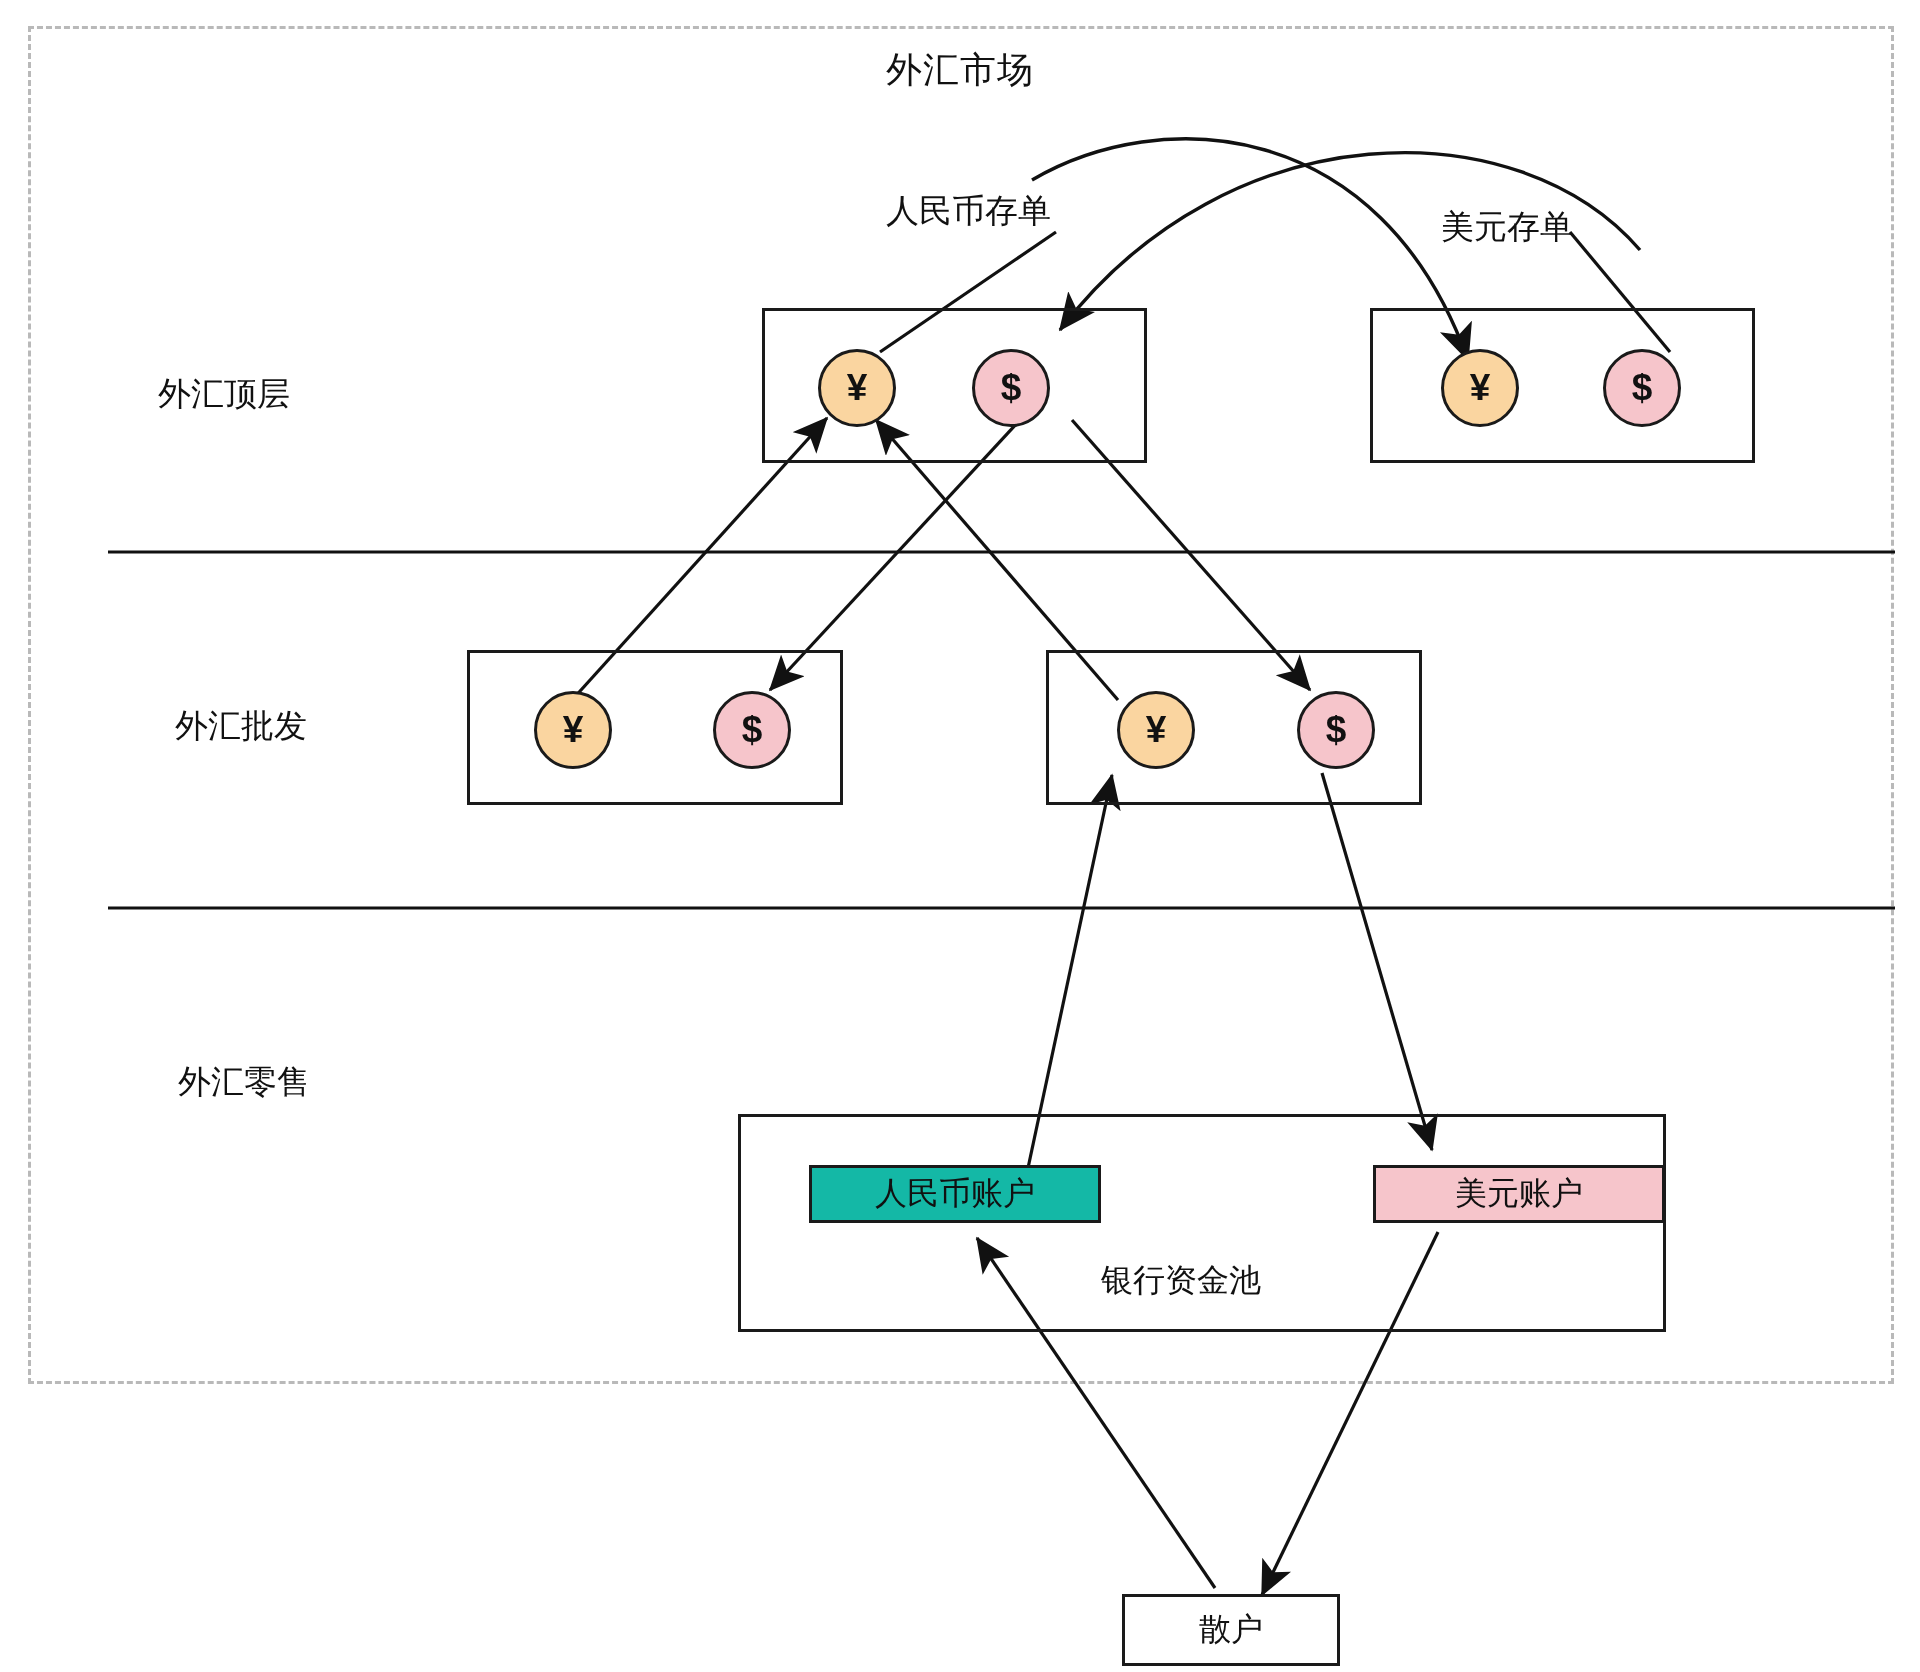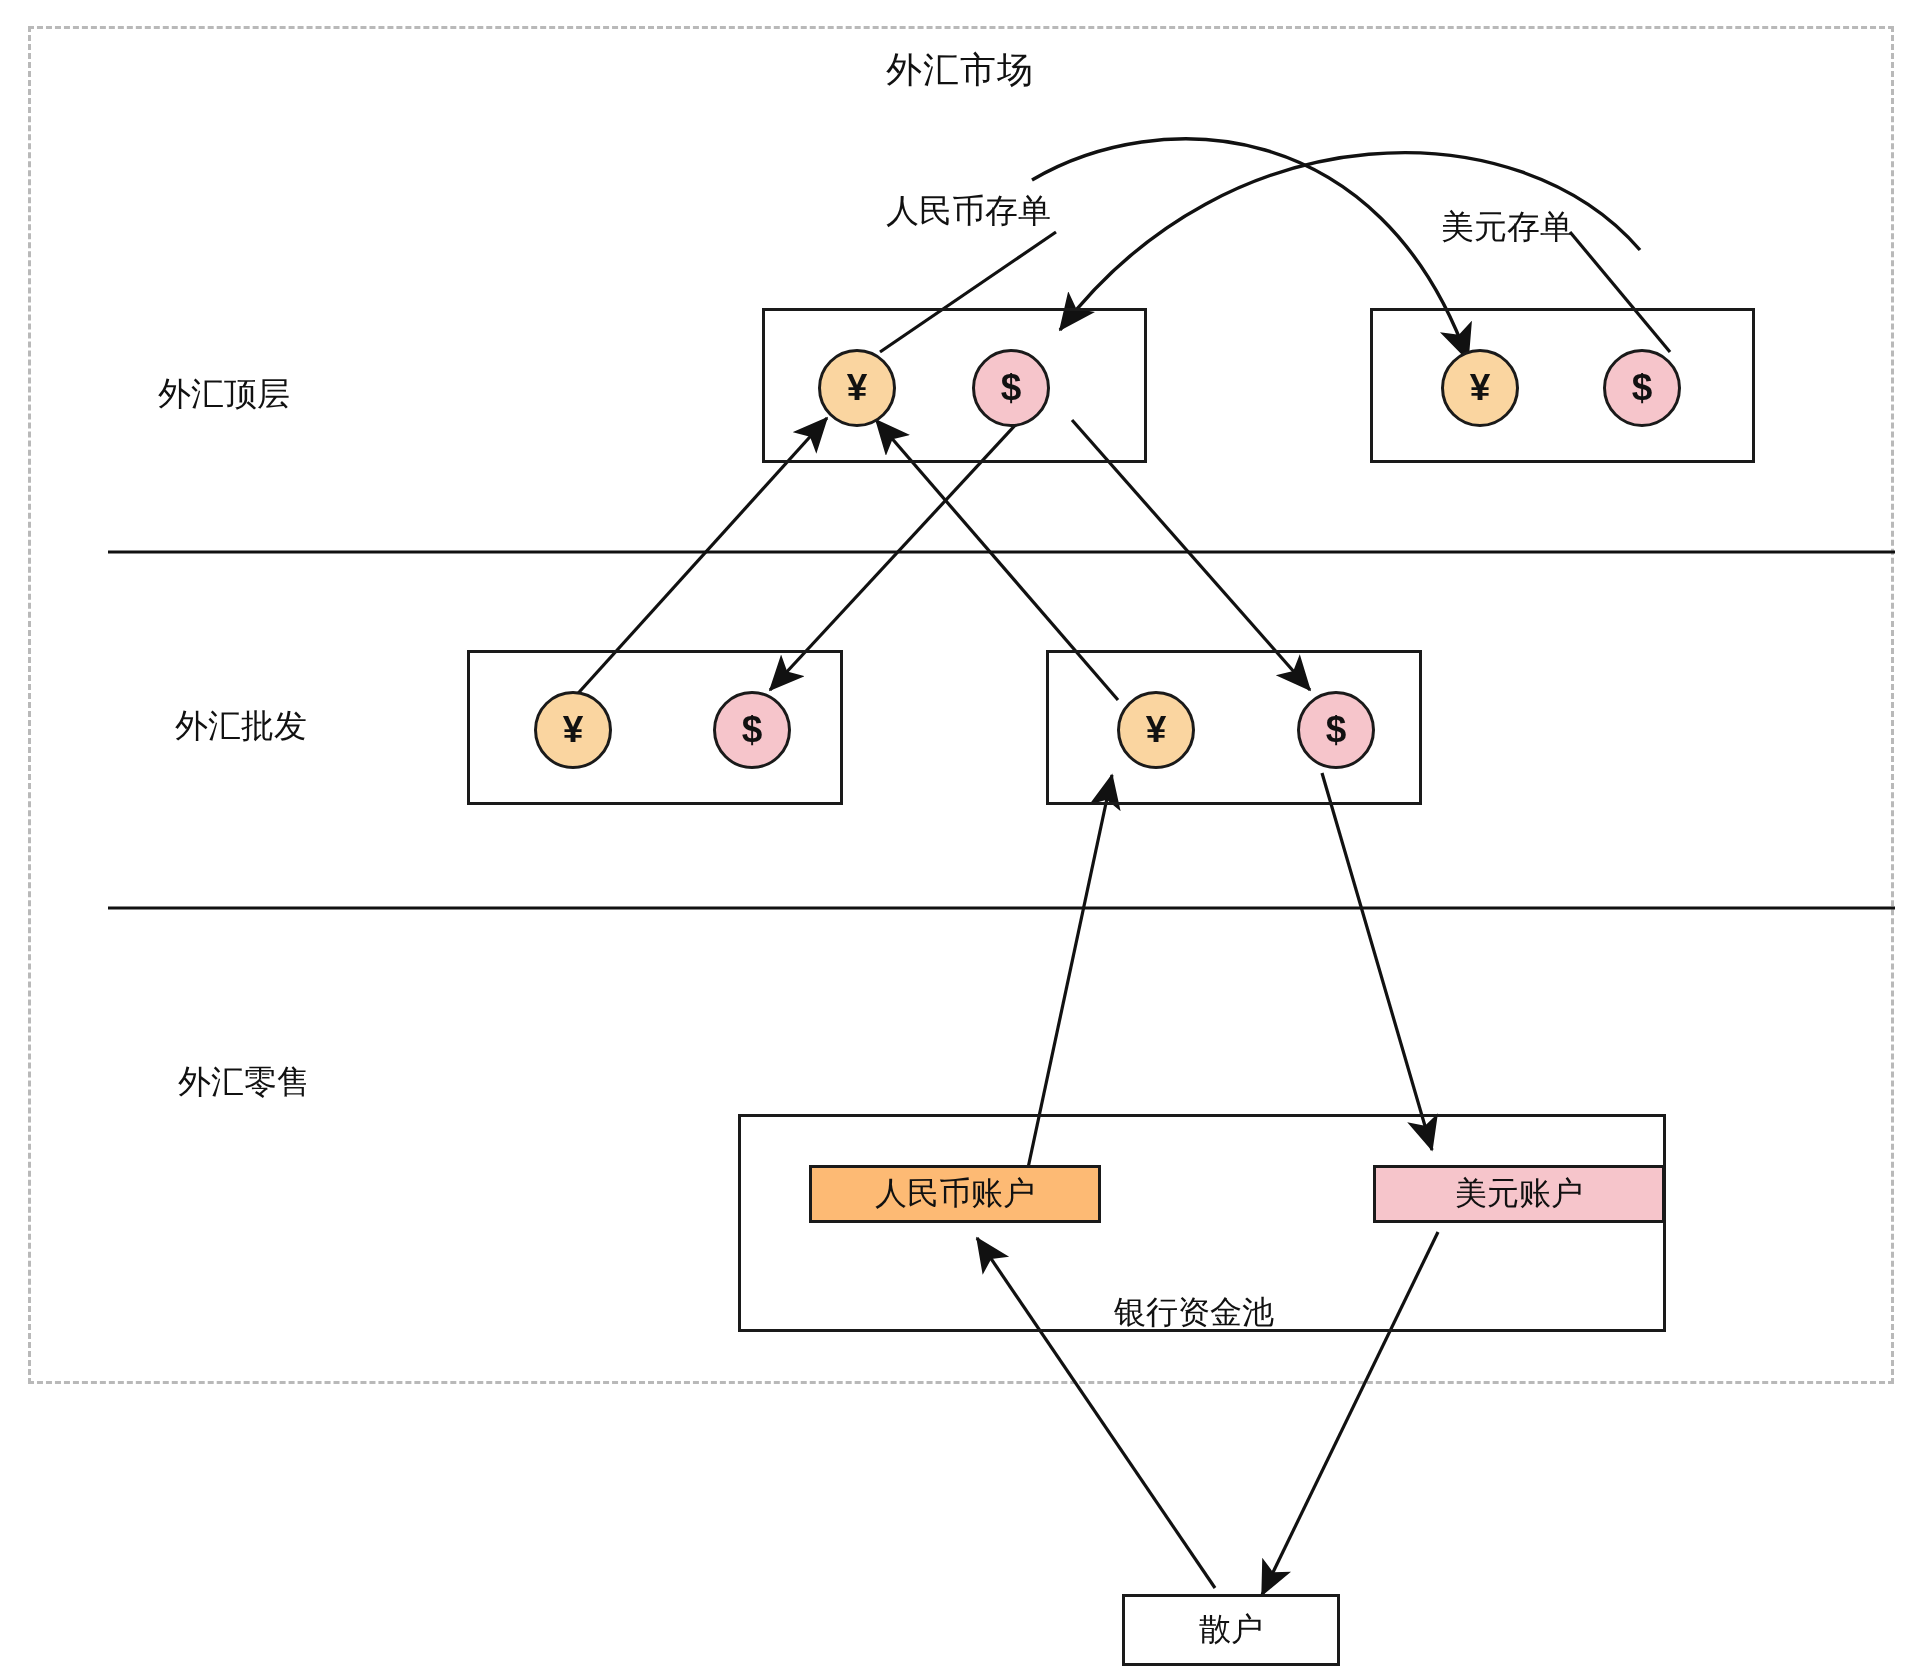--- a/index.html
+++ b/index.html
@@ -26,21 +26,21 @@
     display:flex;align-items:center;justify-content:center;
     font-size:37px;font-weight:bold;color:#111;
   }
   .coin.cny{background:#FAD5A0;}
   .coin.usd{background:#F6C5CB;}
   .acct-box{
     position:absolute;border:3px solid #1a1a1a;box-sizing:border-box;
     display:flex;align-items:center;justify-content:center;
     font-size:32px;color:#111;white-space:nowrap;
   }
-  .acct-box.cny{background:#fdba74;}
+  .acct-box.cny{background:#14b8a6;}
   .acct-box.usd{background:#F6C5CB;margin-left:44px;}
   .pool-label{
     position:absolute;font-size:32px;color:#111;white-space:nowrap;
   }
   .plain-box{
     position:absolute;border:3px solid #1a1a1a;box-sizing:border-box;background:#fff;
     display:flex;align-items:center;justify-content:center;
     font-size:32px;color:#111;white-space:nowrap;text-align:center;
   }
   .edge-label{
@@ -132,20 +132,20 @@
     </div>
   </div>
 
   <div class="group-box" style="left:738px;top:1114px;width:928px;height:218px;">
     <div class="acct-box cny" style="left:68px;top:48px;width:292px;height:58px;">
       <span>人民币账户</span>
     </div>
     <div class="acct-box usd" style="left:588px;top:48px;width:292px;height:58px;">
       <span>美元账户</span>
     </div>
-    <div class="pool-label" style="left:373px;top:142px;margin-top:32px;">银行资金池</div>
+    <div class="pool-label" style="left:360px;top:142px;">银行资金池</div>
   </div>
 
   <div class="plain-box" style="left:1122px;top:1594px;width:218px;height:72px;">
     <span>散户</span>
   </div>
 
 </div>
 
 </body></html>

